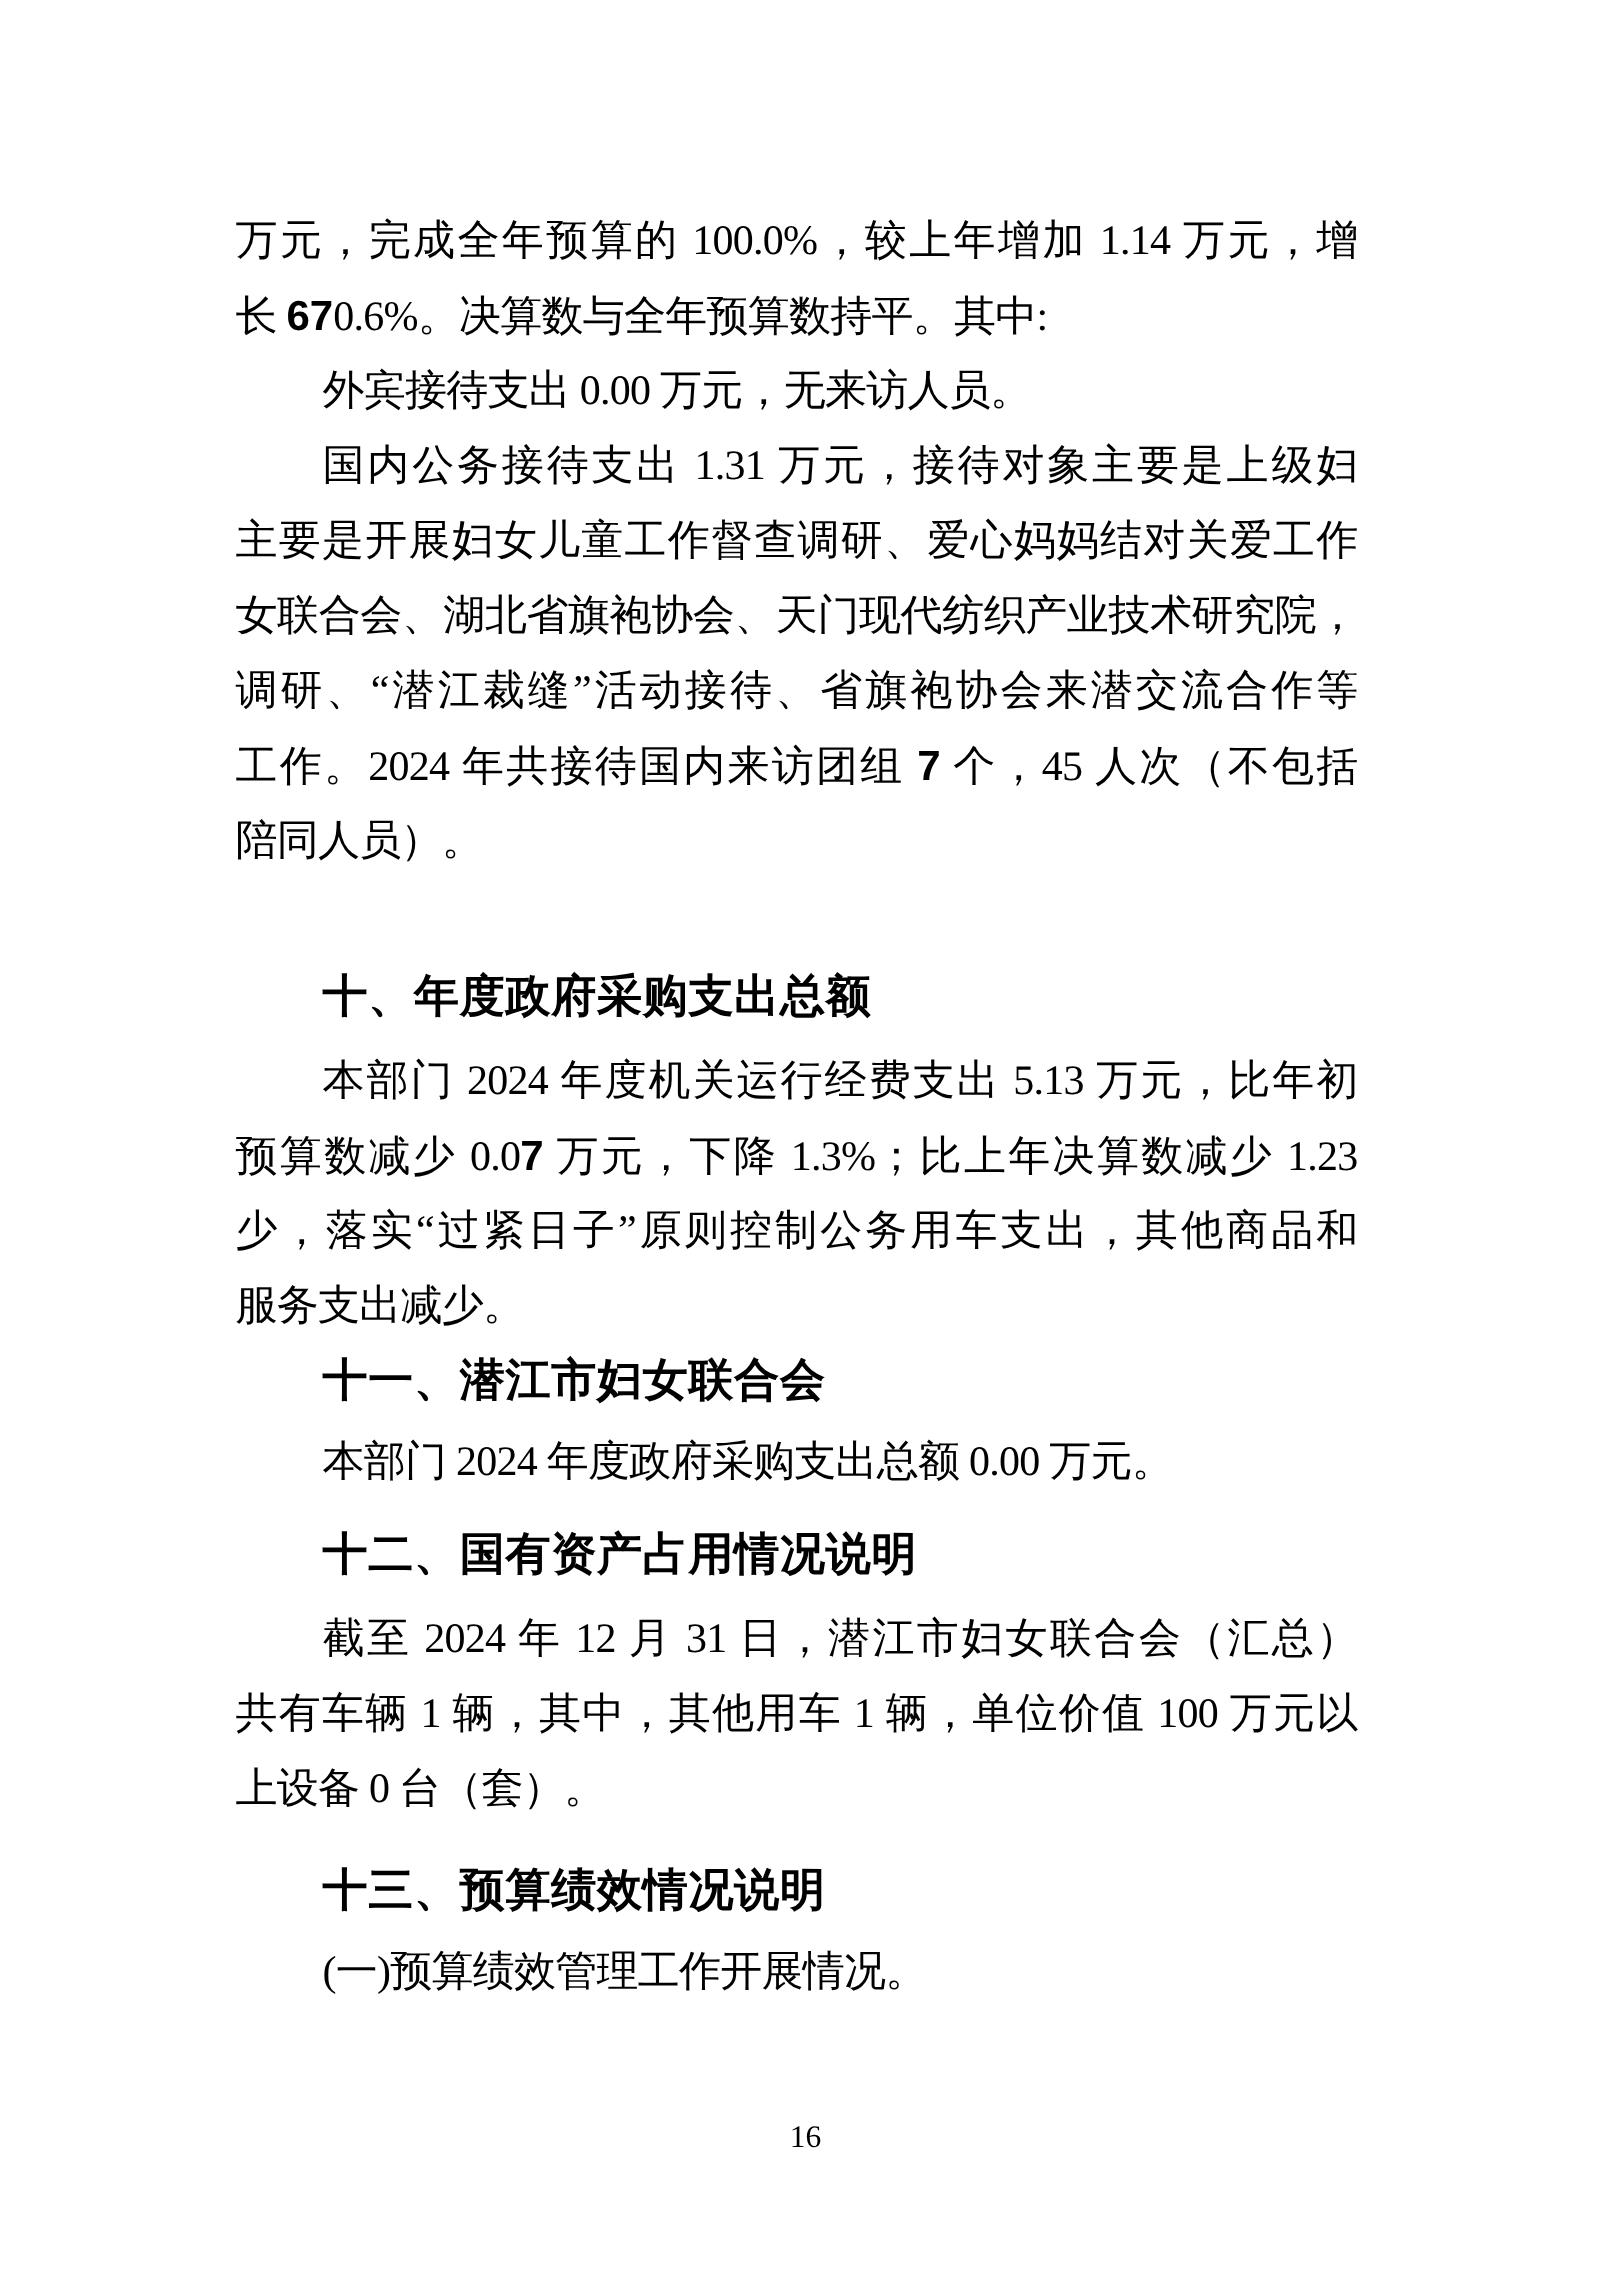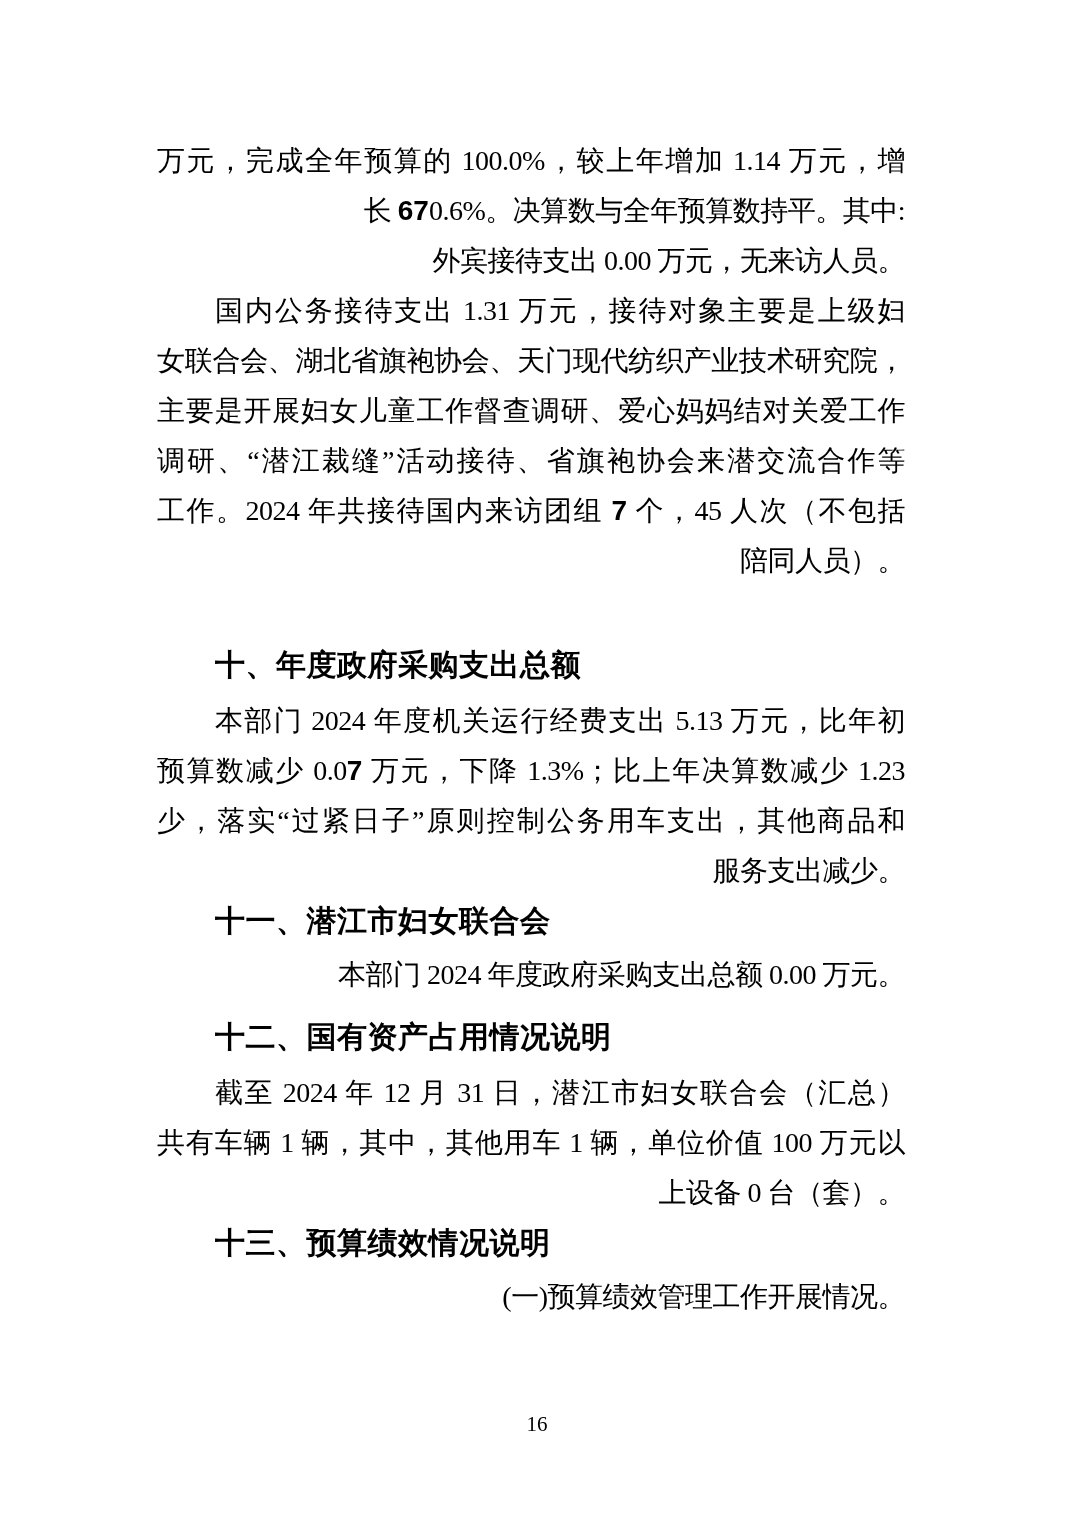--- a/index.html
+++ b/index.html
@@ -21,21 +21,20 @@
     left: 157px;
     top: 136px;
     width: 748px;
     font-size: 28px;
     letter-spacing: -0.5px;
   }
 
   .para .line {
     height: 50px;
     line-height: 50px;
-    text-align: right;
   }
   .line.just {
     text-align: justify;
     text-align-last: justify;
   }
   .line.indent {
     text-indent: 58px;
   }
 
   .heading {
@@ -45,21 +44,21 @@
     height: 50px;
     line-height: 50px;
     padding-left: 58px;
     letter-spacing: 0.5px;
   }
 
   
   .block-3 { margin-top: 54px; margin-bottom: 6px; }
   .block-5 { margin-top: 0;    margin-bottom: 4px; }
   .block-7 { margin-top: 12px; margin-bottom: 6px; }
-  .block-9 { margin-bottom: 4px; }
+  .block-9 { margin-top: 18px; margin-bottom: 4px; }
 
   
   .alt-num {
     font-family: "Liberation Sans", "DejaVu Sans", sans-serif;
     font-weight: 700;
     letter-spacing: 0;
   }
 
   .page-number {
     position: absolute;
@@ -81,22 +80,22 @@
   <div class="doc" id="doc">
       <div class="para block-0">
         <div class="line just"><span class="text-run">万元，完成全年预算的 100.0%，较上年增加 1.14 万元，增</span></div>
         <div class="line"><span class="text-run">长 </span><span class="alt-num">67</span><span class="text-run">0.6%。决算数与全年预算数持平。其中:</span></div>
       </div>
       <div class="para block-1">
         <div class="line indent"><span class="text-run">外宾接待支出 0.00 万元，无来访人员。</span></div>
       </div>
       <div class="para block-2">
         <div class="line just indent"><span class="text-run">国内公务接待支出 1.31 万元，接待对象主要是上级妇</span></div>
+        <div class="line just"><span class="text-run">主要是开展妇女儿童工作督查调研、爱心妈妈结对关爱工作</span></div>
         <div class="line just"><span class="text-run">女联合会、湖北省旗袍协会、天门现代纺织产业技术研究院，</span></div>
-        <div class="line just"><span class="text-run">主要是开展妇女儿童工作督查调研、爱心妈妈结对关爱工作</span></div>
         <div class="line just"><span class="text-run">调研、“潜江裁缝”活动接待、省旗袍协会来潜交流合作等</span></div>
         <div class="line just"><span class="text-run">工作。2024 年共接待国内来访团组 </span><span class="alt-num">7</span><span class="text-run"> 个，45 人次（不包括</span></div>
         <div class="line"><span class="text-run">陪同人员）。</span></div>
       </div>
       <div class="heading block-3">十、年度政府采购支出总额</div>
       <div class="para block-4">
         <div class="line just indent"><span class="text-run">本部门 2024 年度机关运行经费支出 5.13 万元，比年初</span></div>
         <div class="line just"><span class="text-run">预算数减少 0.0</span><span class="alt-num">7</span><span class="text-run"> 万元，下降 1.3%；比上年决算数减少 1.23</span></div>
         <div class="line just"><span class="text-run">少，落实“过紧日子”原则控制公务用车支出，其他商品和</span></div>
         <div class="line"><span class="text-run">服务支出减少。</span></div>

